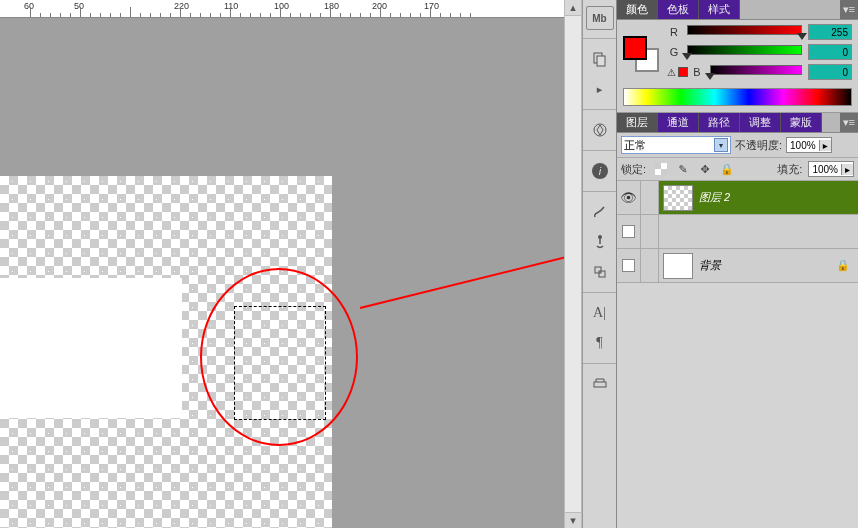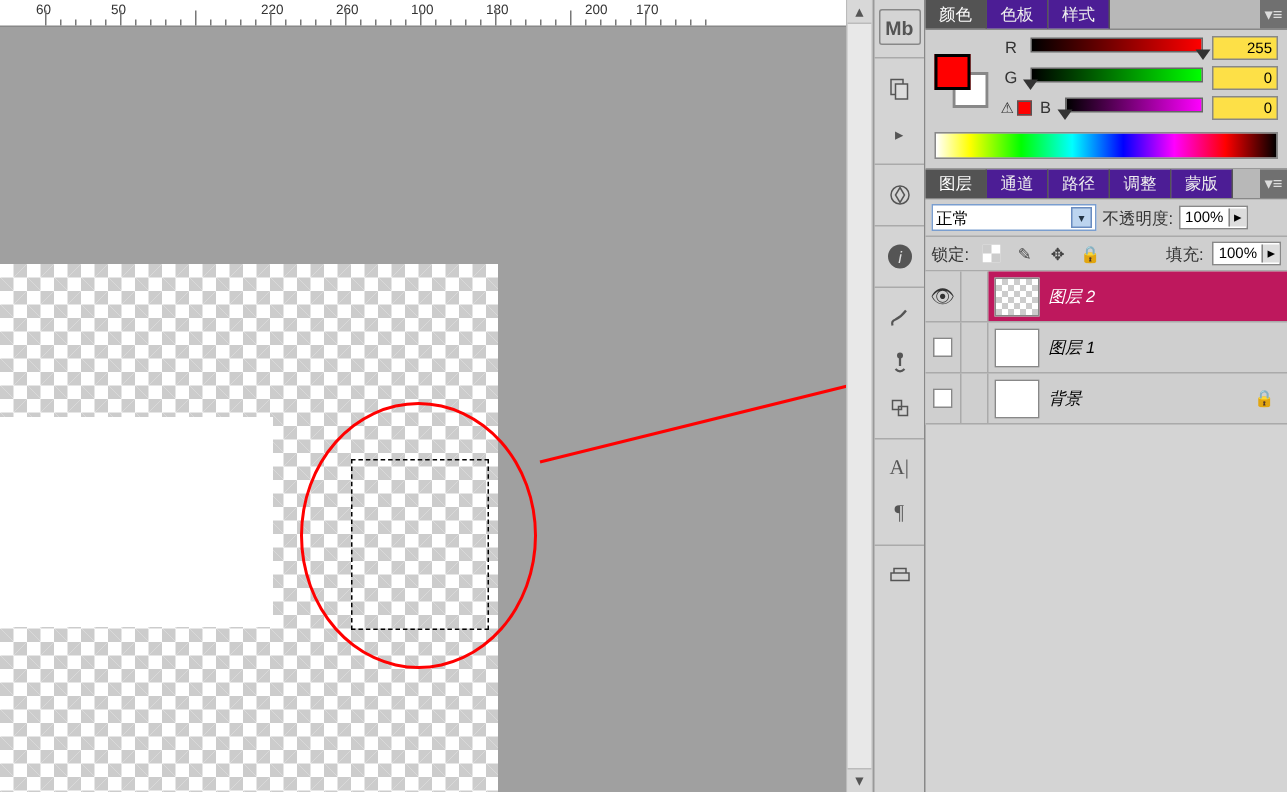--- a/index.html
+++ b/index.html
@@ -49,40 +49,40 @@
 .swatch-big { position:relative; width:36px; height:36px; margin-right: 8px; }
 .sw-fore { position:absolute; top:0; left:0; width:24px; height:24px; background:#ff0000; border:2px solid #000; z-index:2; }
 .sw-back { position:absolute; bottom:0; right:0; width:24px; height:24px; background:#fff; border:2px solid #888; }
 .chan-label { width: 14px; text-align:center; color:#333; }
 .slider { flex:1; height: 14px; margin: 0 6px; position:relative; }
 .slider .track { height:10px; width:100%; border:1px solid #666; }
 .slider.r .track { background: linear-gradient(90deg,#000,#f00); }
 .slider.g .track { background: linear-gradient(90deg,#000,#0f0); }
 .slider.b .track { background: linear-gradient(90deg,#000,#f0f); }
 .slider .thumb { position:absolute; top:8px; width:0; height:0; border-left:5px solid transparent; border-right:5px solid transparent; border-top:7px solid #333; }
-.val-input { width: 44px; height:16px; border:1px solid #888; background:#fde047; text-align:right; padding-right:3px; font-size:10px;}
+.val-input { width: 44px; height:16px; border:1px solid #888; background:#14b8a6; text-align:right; padding-right:3px; font-size:10px;}
 .spectrum { height:18px; margin-top:2px; background: linear-gradient(90deg,#fff 0%,#ff0 10%,#0f0 25%,#0ff 40%,#00f 55%,#f0f 70%,#f00 85%,#000 100%); border:1px solid #888; }
 .warn { font-size:10px; color:#333; margin-right:2px; }
 
 
 .layers-panel { background:#cfcfcf; }
 .lp-toolbar { display:flex; align-items:center; padding: 3px 4px; gap:4px; border-bottom:1px solid #aaa; }
 .opts-row { display:flex; align-items:center; padding: 3px 4px; gap:4px; border-bottom:1px solid #aaa; }
 .sel-blend { height:18px; border:1px solid #7a9ecf; background:#fff; padding:0 2px; display:flex; align-items:center; width:110px; justify-content:space-between; cursor:pointer;}
 .sel-blend .dd { width:14px; height:14px; background:#bcd4ef; border:1px solid #6a8cc0; display:flex; align-items:center; justify-content:center; font-size:8px; color:#234; }
 .lbl { color:#333; }
 .pct-field { display:flex; align-items:center; background:#fff; border:1px solid #888; height:16px; }
 .pct-field span { padding: 0 3px; font-size:10px;}
 .pct-dd { width:12px; background:#ddd; border-left:1px solid #888; text-align:center; font-size:8px; cursor:pointer;}
 .lock-row .lbl { margin-right: 2px;}
 .lock-ic { width:18px; height:16px; display:flex; align-items:center; justify-content:center; border:1px solid transparent; cursor:pointer; color:#444;}
 
 .layer-list { background:#cfcfcf; }
 .layer-row { display:flex; align-items:center; height:34px; border-bottom:1px solid #aaa; cursor:pointer;}
-.layer-row.selected .layer-main { background:#be185d; color:#fff; }
+.layer-row.selected .layer-main { background:#4d7c0f; color:#fff; }
 .vis-col { width:24px; display:flex; align-items:center; justify-content:center; border-right:1px solid #aaa; height:100%; }
 .link-col { width:18px; border-right:1px solid #aaa; height:100%; }
 .layer-main { flex:1; display:flex; align-items:center; height:100%; padding-left:4px; gap:6px; }
 .thumb-box { width:30px; height:26px; background:#fff; border:1px solid #888; position:relative; }
 .thumb-box.trans { background-image: linear-gradient(45deg,#ccc 25%,transparent 25%),linear-gradient(-45deg,#ccc 25%,transparent 25%),linear-gradient(45deg,transparent 75%,#ccc 75%),linear-gradient(-45deg,transparent 75%,#ccc 75%); background-size:8px 8px; background-position:0 0,0 4px,4px -4px,-4px 0; background-color:#fff;}
 .layer-name { font-style: italic; font-size:11px;}
 .lock-ind { margin-left:auto; margin-right:8px; color:#555; font-size:11px;}
 .eye { font-size:13px; color:#333; }
 .chk { width:13px; height:13px; border:1px solid #888; background:#fff; cursor:pointer;}
 </style>
@@ -108,39 +108,39 @@
       <div class="ruler-tick" style="left: 140px; height: 4px;"></div>
       <div class="ruler-tick" style="left: 150px; height: 4px;"></div>
       <div class="ruler-tick" style="left: 160px; height: 4px;"></div>
       <div class="ruler-tick" style="left: 170px; height: 4px;"></div>
       <div class="ruler-num" style="left: 174px;">220</div>
       <div class="ruler-tick" style="left: 180px; height: 10px;"></div>
       <div class="ruler-tick" style="left: 190px; height: 4px;"></div>
       <div class="ruler-tick" style="left: 200px; height: 4px;"></div>
       <div class="ruler-tick" style="left: 210px; height: 4px;"></div>
       <div class="ruler-tick" style="left: 220px; height: 4px;"></div>
-      <div class="ruler-num" style="left: 224px;">260</div>
+      <div class="ruler-num" style="left: 224px;">110</div>
       <div class="ruler-tick" style="left: 230px; height: 10px;"></div>
       <div class="ruler-tick" style="left: 240px; height: 4px;"></div>
       <div class="ruler-tick" style="left: 250px; height: 4px;"></div>
       <div class="ruler-tick" style="left: 260px; height: 4px;"></div>
       <div class="ruler-tick" style="left: 270px; height: 4px;"></div>
       <div class="ruler-num" style="left: 274px;">100</div>
       <div class="ruler-tick" style="left: 280px; height: 10px;"></div>
       <div class="ruler-tick" style="left: 290px; height: 4px;"></div>
       <div class="ruler-tick" style="left: 300px; height: 4px;"></div>
       <div class="ruler-tick" style="left: 310px; height: 4px;"></div>
       <div class="ruler-tick" style="left: 320px; height: 4px;"></div>
       <div class="ruler-num" style="left: 324px;">180</div>
       <div class="ruler-tick" style="left: 330px; height: 10px;"></div>
       <div class="ruler-tick" style="left: 340px; height: 4px;"></div>
       <div class="ruler-tick" style="left: 350px; height: 4px;"></div>
       <div class="ruler-tick" style="left: 360px; height: 4px;"></div>
       <div class="ruler-tick" style="left: 370px; height: 4px;"></div>
-      <div class="ruler-num" style="left: 390px;">200</div>
+      <div class="ruler-num" style="left: 372px;">200</div>
       <div class="ruler-tick" style="left: 380px; height: 10px;"></div>
       <div class="ruler-tick" style="left: 390px; height: 4px;"></div>
       <div class="ruler-tick" style="left: 400px; height: 4px;"></div>
       <div class="ruler-tick" style="left: 410px; height: 4px;"></div>
       <div class="ruler-tick" style="left: 420px; height: 4px;"></div>
       <div class="ruler-num" style="left: 424px;">170</div>
       <div class="ruler-tick" style="left: 430px; height: 10px;"></div>
       <div class="ruler-tick" style="left: 440px; height: 4px;"></div>
       <div class="ruler-tick" style="left: 450px; height: 4px;"></div>
       <div class="ruler-tick" style="left: 460px; height: 4px;"></div>
@@ -164,21 +164,21 @@
 </div>
 
 <div class="vscroll">
   <div class="vscroll-btn">▴</div>
   <div style="flex:1"></div>
   <div class="vscroll-btn bot" style="position:absolute;bottom:0;width:100%;">▾</div>
 </div>
 
 <div class="rail">
   <div class="rail-grp">
-    <div class="rail-icon boxed" style="font-size:13px;font-weight:bold;">Mb</div>
+    <div class="rail-icon boxed" style="font-size:10px;font-weight:bold;">Mb</div>
   </div>
   <div class="rail-sep"></div>
   <div class="rail-grp">
     <div class="rail-icon">
         <svg width="16" height="16" viewBox="0 0 16 16">
           <rect x="2" y="2" width="8" height="10" fill="none" stroke="#555"></rect>
           <rect x="5" y="5" width="8" height="10" fill="#ddd" stroke="#555"></rect>
         </svg>
       </div>
     <div class="rail-icon">▸</div>
@@ -333,24 +333,20 @@
           <div class="layer-main">
             <div class="thumb-box trans"></div>
             <span class="layer-name">图层 2</span>
           </div>
         </div>
         <div class="layer-row">
           <div class="vis-col">
             <span class="chk"></span>
           </div>
           <div class="link-col"></div>
-          <div class="layer-main">
-            <div class="thumb-box"></div>
-            <span class="layer-name">图层 1</span>
-          </div>
         </div>
         <div class="layer-row">
           <div class="vis-col">
             <span class="chk"></span>
           </div>
           <div class="link-col"></div>
           <div class="layer-main">
             <div class="thumb-box"></div>
             <span class="layer-name">背景</span>
             <span class="lock-ind">🔒</span>

